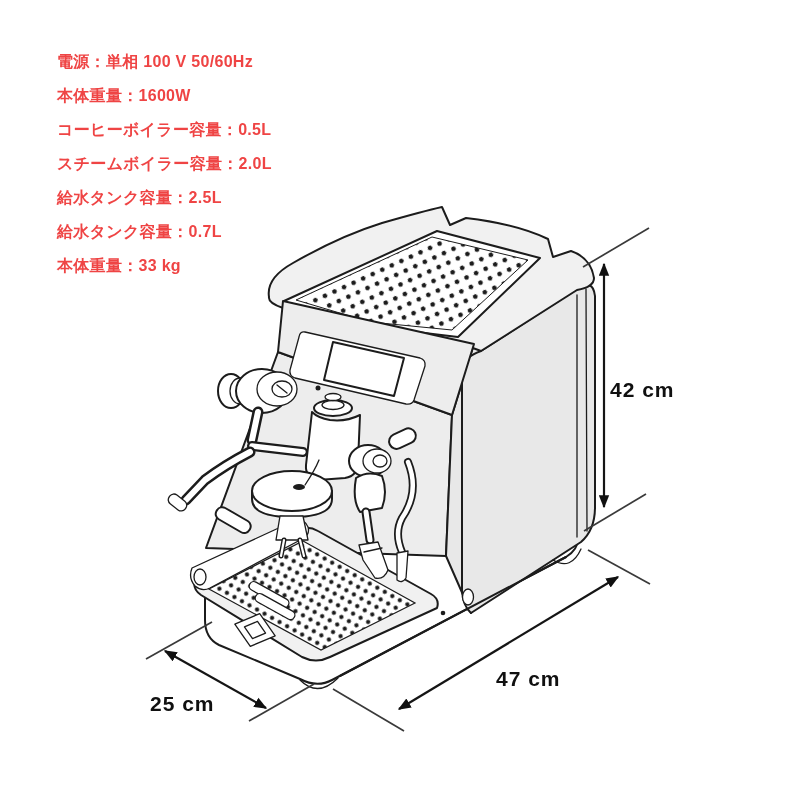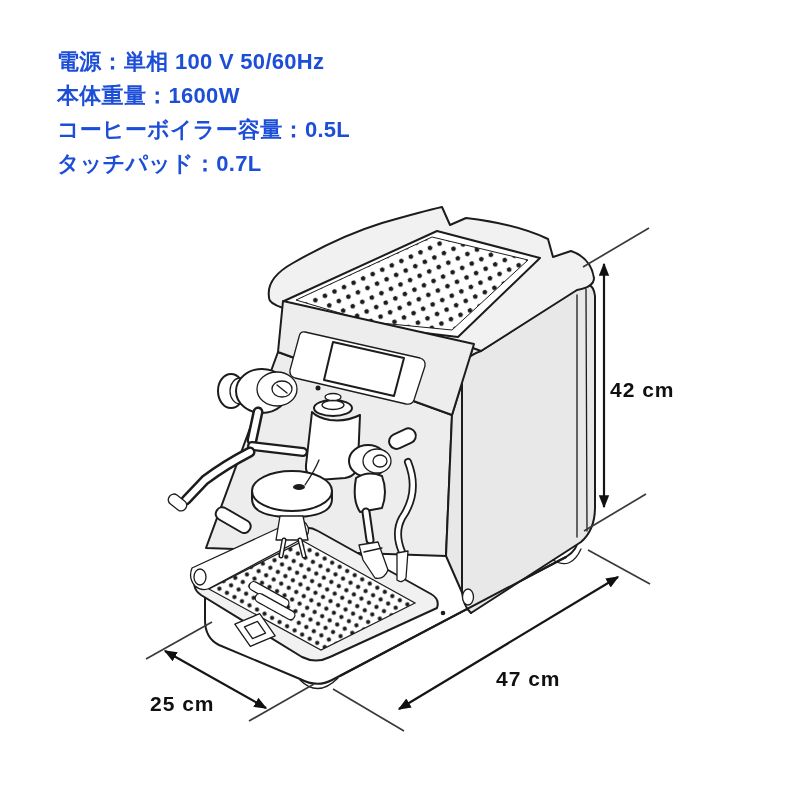--- a/index.html
+++ b/index.html
@@ -1,18 +1,18 @@
 <!DOCTYPE html>
 <html style="--ink: #1c1c1c; --panel: #e8e8e8; --panel-light: #f1f1f1; --paper: #ffffff;"><head>
 <meta charset="utf-8">
 <style>
   html,body{margin:0;padding:0;background:#fff}
   .page{position:relative;width:800px;height:800px;background:var(--paper,#ffffff);overflow:hidden;font-family:"Liberation Sans",sans-serif}
   .specs{position:absolute;left:57px;top:45px;z-index:2}
-  .spec-line{font-size:22px;line-height:34px;font-weight:700;color:#1d4ed8;letter-spacing:.3px;white-space:pre}
+  .spec-line{font-size:16px;line-height:34px;font-weight:700;color:#ef4444;letter-spacing:.3px;white-space:pre}
   .diagram-svg{position:absolute;left:0;top:0;width:800px;height:800px}
   .ln{fill:none;stroke:var(--ink,#1c1c1c);stroke-width:2;stroke-linejoin:round;stroke-linecap:round}
   .thin{stroke-width:1.3}
   .fw{fill:#ffffff}
   .fg{fill:var(--panel,#e8e8e8)}
   .fl{fill:var(--panel-light,#f1f1f1)}
   .fm{fill:#ededed}
   .fd{fill:var(--ink,#1c1c1c);stroke:none}
   .tube{fill:none;stroke:var(--ink,#1c1c1c);stroke-linecap:round;stroke-linejoin:round}
   .tubefill{fill:none;stroke:#ffffff;stroke-linecap:round;stroke-linejoin:round}
@@ -22,21 +22,24 @@
 </style>
 </head>
 <body>
 
 <div class="page">
 
   <section class="specs">
     <div class="spec-line">電源：単相 100 V 50/60Hz</div>
     <div class="spec-line">本体重量：1600W</div>
     <div class="spec-line">コーヒーボイラー容量：0.5L</div>
-    <div class="spec-line">タッチパッド：0.7L</div>
+    <div class="spec-line">スチームボイラー容量：2.0L</div>
+    <div class="spec-line">給水タンク容量：2.5L</div>
+    <div class="spec-line">給水タンク容量：0.7L</div>
+    <div class="spec-line">本体重量：33 kg</div>
   </section>
 
   <svg class="diagram-svg" viewBox="0 0 800 800">
     <defs>
       <marker id="ah" viewBox="0 0 10 8" refX="9" refY="4" markerWidth="13" markerHeight="11" orient="auto-start-reverse" markerUnits="userSpaceOnUse">
         <path d="M0,0 L10,4 L0,8 Z" fill="#101010"></path>
       </marker>
       <pattern id="dotsTop" width="10.5" height="10.5" patternUnits="userSpaceOnUse" patternTransform="rotate(-24.5)">
         <rect width="10.5" height="10.5" fill="#ffffff"></rect>
         <circle cx="5" cy="5" r="2.3" fill="#1c1c1c"></circle>

